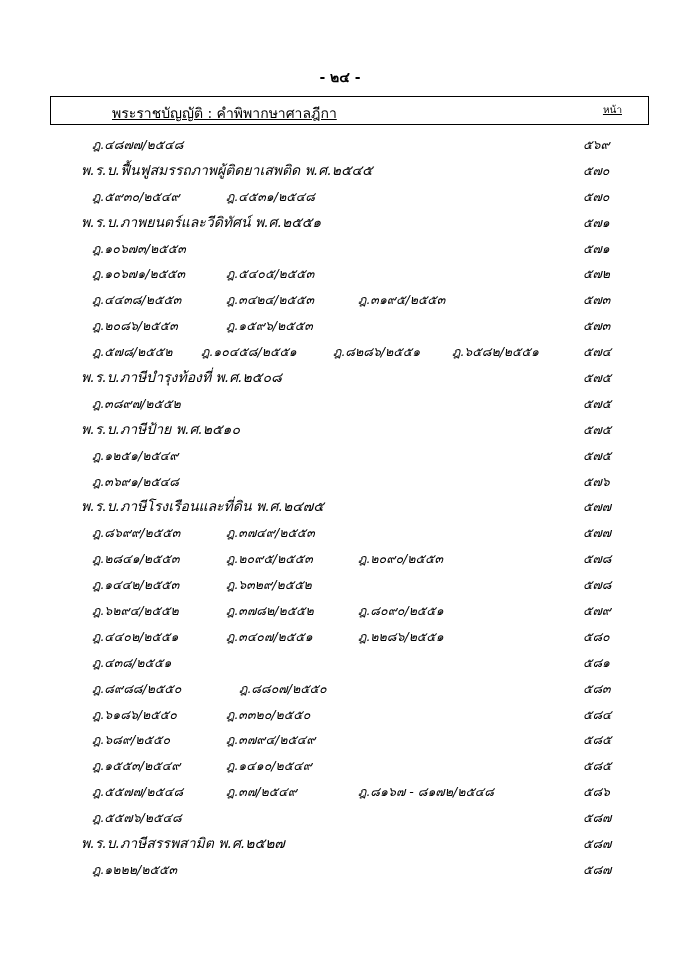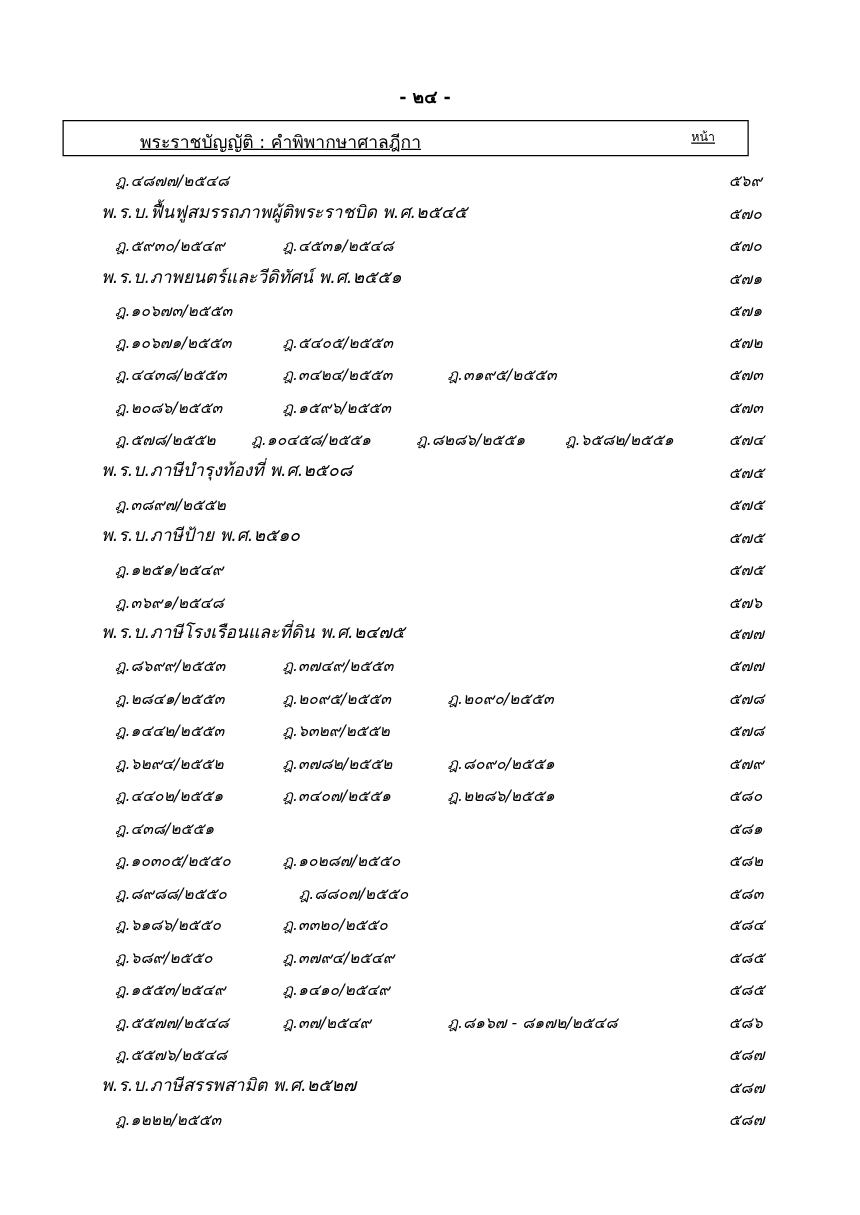--- a/index.html
+++ b/index.html
@@ -6,21 +6,21 @@
     body {
       width: 688px; height: 972px; position: relative; overflow: hidden;
       font-family: "DejaVu Sans", "Liberation Sans", sans-serif;
       color: #000;
     }
     .page-num {
       position: absolute; top: 66px; left: 0; width: 680px;
       text-align: center; font-size: 14px; font-weight: bold;
     }
     .header-box {
-      position: absolute; top: 96px; left: 50px; width: 549px; height: 29px;
+      position: absolute; top: 96px; left: 50px; width: 599px; height: 29px;
       border: 1px solid #000; box-sizing: border-box;
     }
     .header-title {
       position: absolute; left: 61px; top: 5px; font-size: 14px;
       text-decoration: underline;
     }
     .header-page {
       position: absolute; right: 26px; top: 5px; font-size: 10px;
       text-decoration: underline;
     }
@@ -41,21 +41,21 @@
   <span class="header-title">พระราชบัญญัติ : คำพิพากษาศาลฎีกา</span>
   <span class="header-page">หน้า</span>
 </div>
 
 <div class="rows" id="rows">
     <div class="row">
       <span class="case" style="left: 92px;">ฎ.๔๘๗๗/๒๕๔๘</span>
       <span class="pg">๕๖๙</span>
     </div>
     <div class="row">
-      <span class="act">พ.ร.บ.ฟื้นฟูสมรรถภาพผู้ติพระราชบิด พ.ศ.๒๕๔๕</span>
+      <span class="act">พ.ร.บ.ฟื้นฟูสมรรถภาพผู้ติดยาเสพติด พ.ศ.๒๕๔๕</span>
       <span class="pg">๕๗๐</span>
     </div>
     <div class="row">
       <span class="case" style="left: 92px;">ฎ.๕๙๓๐/๒๕๔๙</span>
       <span class="case" style="left: 226px;">ฎ.๔๕๓๑/๒๕๔๘</span>
       <span class="pg">๕๗๐</span>
     </div>
     <div class="row">
       <span class="act">พ.ร.บ.ภาพยนตร์และวีดิทัศน์ พ.ศ.๒๕๕๑</span>
       <span class="pg">๕๗๑</span>
@@ -137,25 +137,20 @@
       <span class="case" style="left: 92px;">ฎ.๔๔๐๒/๒๕๕๑</span>
       <span class="case" style="left: 226px;">ฎ.๓๔๐๗/๒๕๕๑</span>
       <span class="case" style="left: 358px;">ฎ.๒๒๘๖/๒๕๕๑</span>
       <span class="pg">๕๘๐</span>
     </div>
     <div class="row">
       <span class="case" style="left: 92px; text-align: center;">ฎ.๔๓๘/๒๕๕๑</span>
       <span class="pg">๕๘๑</span>
     </div>
     <div class="row">
-      <span class="case" style="left: 92px;">ฎ.๑๐๓๐๕/๒๕๕๐</span>
-      <span class="case" style="left: 226px;">ฎ.๑๐๒๘๗/๒๕๕๐</span>
-      <span class="pg">๕๘๒</span>
-    </div>
-    <div class="row">
       <span class="case" style="left: 92px;">ฎ.๘๙๘๘/๒๕๕๐</span>
       <span class="case" style="left: 239px;">ฎ.๘๘๐๗/๒๕๕๐</span>
       <span class="pg">๕๘๓</span>
     </div>
     <div class="row">
       <span class="case" style="left: 92px;">ฎ.๖๑๘๖/๒๕๕๐</span>
       <span class="case" style="left: 226px;">ฎ.๓๓๒๐/๒๕๕๐</span>
       <span class="pg">๕๘๔</span>
     </div>
     <div class="row">

